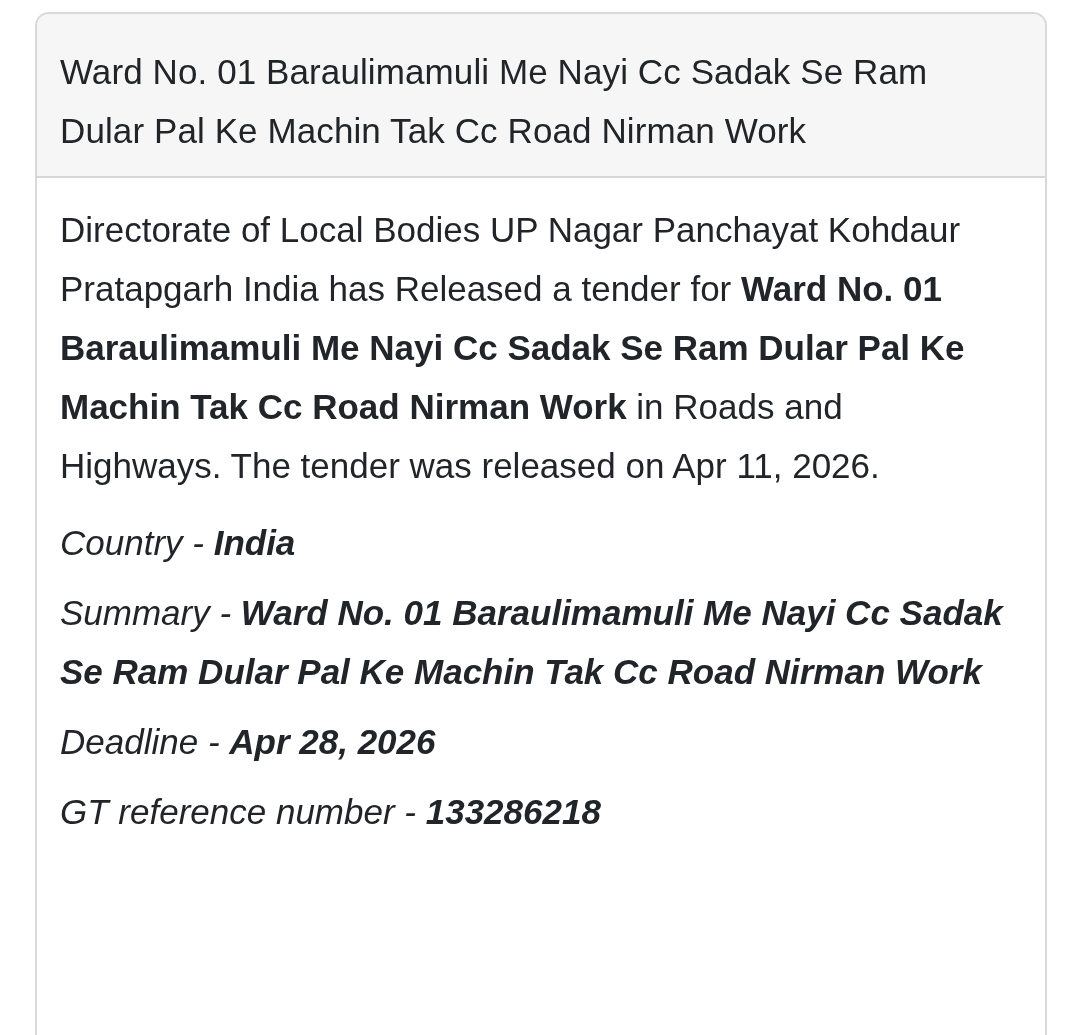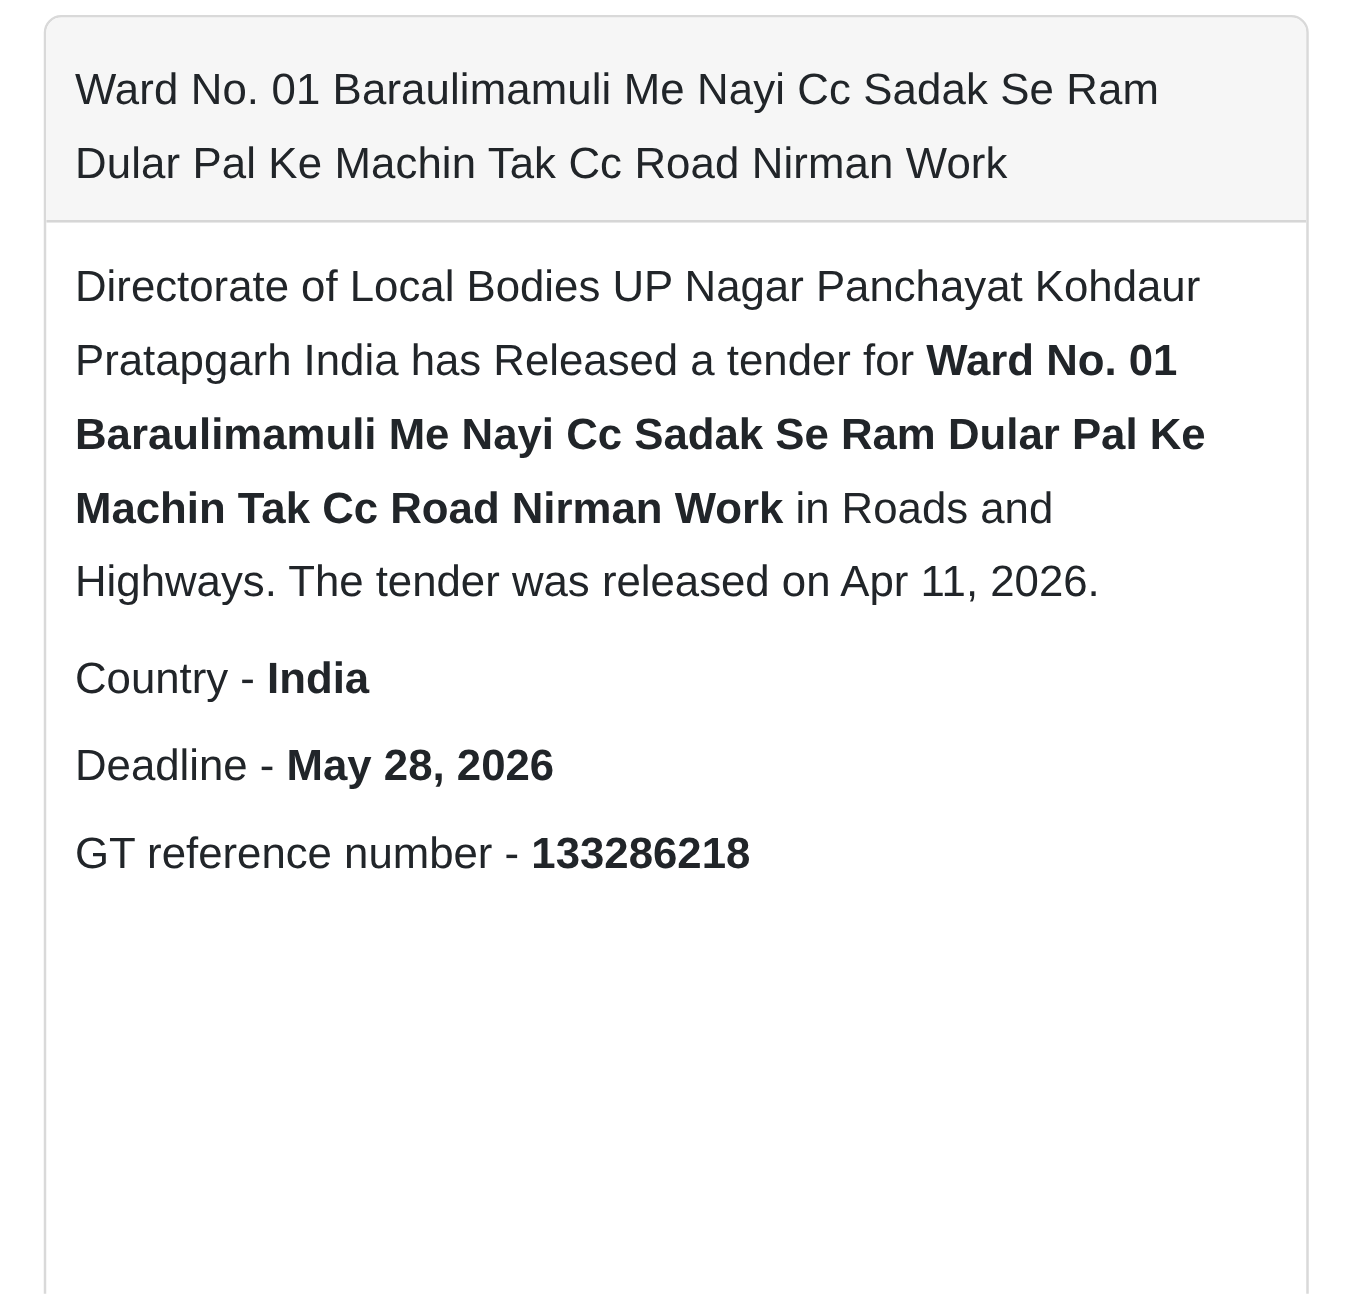--- a/index.html
+++ b/index.html
@@ -7,34 +7,35 @@
          font-family: "Liberation Sans", "DejaVu Sans", sans-serif; color: #212529; }
   .card { position: absolute; left: 35px; top: 12px; width: 1008px; height: 1060px;
           border: 2px solid #d9d9d9; border-radius: 14px; background: #fff; overflow: hidden; }
   .card-header { background: #f6f6f6; border-bottom: 2px solid #d6d6d6;
                  padding: 28px 24px 28px 23px; height: 106px; }
   .card-header .title { font-size: 35px; line-height: 59px; margin: 0; font-weight: normal;
                         letter-spacing: 0.1px; }
   .card-body { padding: 22px 38px 0 23px; }
   .desc { font-size: 35px; line-height: 59px; margin: 0 0 18px 0; }
   .desc b { font-weight: bold; }
-  .field { font-size: 35px; line-height: 59px; margin: 0 0 11px 0; }
+  .field { font-size: 35px; line-height: 59px; margin: 0 0 11px 0; font-style: italic; }
   .field b { font-weight: bold; }
 </style>
 </head>
 <body>
 
 <div class="card">
   <div class="card-header">
     <p class="title">Ward No. 01 Baraulimamuli Me Nayi Cc Sadak Se Ram Dular Pal Ke Machin Tak Cc Road Nirman Work</p>
   </div>
   <div class="card-body">
     <p class="desc"><span>Directorate of Local Bodies UP Nagar Panchayat Kohdaur Pratapgarh India has Released a tender for </span><b>Ward No. 01 Baraulimamuli Me Nayi Cc Sadak Se Ram Dular Pal Ke Machin Tak Cc Road Nirman Work</b><span> in Roads and Highways. The tender was released on Apr 11, 2026.</span></p>
 
     <p class="field"><span>Country - </span><b>India</b></p>
 
+    <p class="field"><span>Summary - </span><b>Ward No. 01 Baraulimamuli Me Nayi Cc Sadak Se Ram Dular Pal Ke Machin Tak Cc Road Nirman Work</b></p>
 
-    <p class="field"><span>Deadline - </span><b>May 28, 2026</b></p>
+    <p class="field"><span>Deadline - </span><b>Apr 28, 2026</b></p>
 
     <p class="field"><span>GT reference number - </span><b>133286218</b></p>
 
   </div>
 </div>
 
 </body></html>

